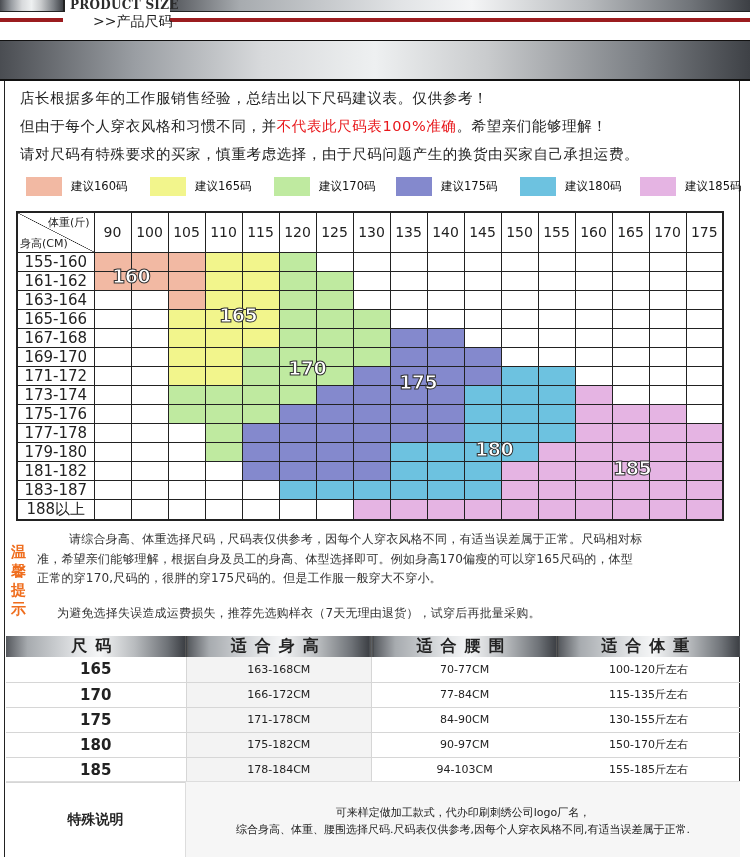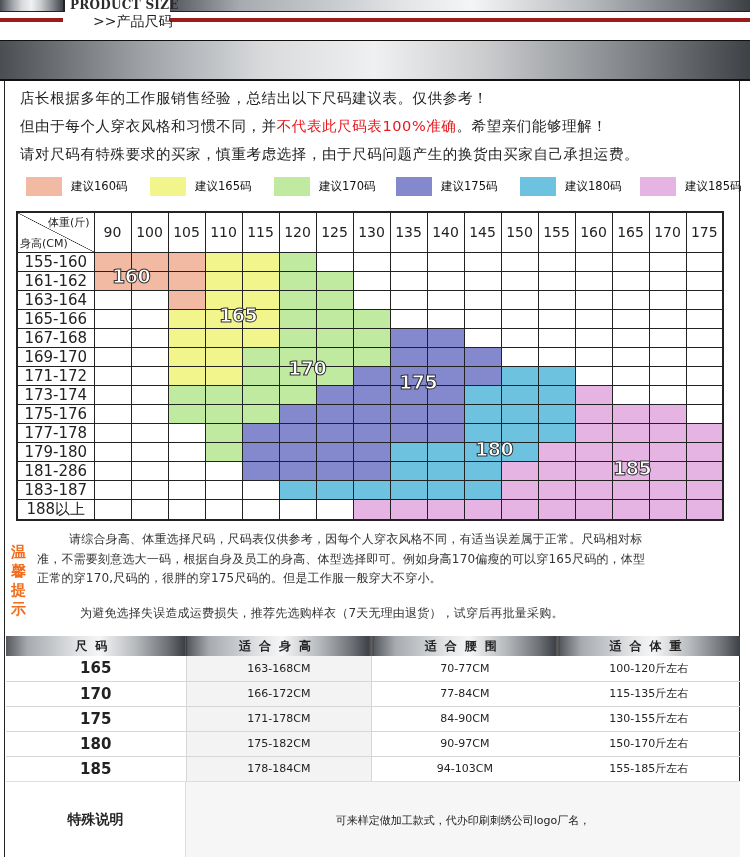--- a/index.html
+++ b/index.html
@@ -27,21 +27,21 @@
   #grid th.wh { font-size: 14px; height: 40px; width: 37px; }
   #grid th.corner { width: 77px; height: 40px; position: relative; font-size: 11px; background: linear-gradient(to top right, transparent calc(50% - 0.6px), #222 50%, transparent calc(50% + 0.6px)); }
   #grid th.corner .tw { position: absolute; right: 4px; top: 2px; }
   #grid th.corner .hh { position: absolute; left: 2px; bottom: 1px; }
   #grid td.hl { font-size: 15px; height: 19px; }
   #grid td.c { height: 19px; width: 37px; }
   .big { position: absolute; font-size: 19px; color: #fff; -webkit-text-stroke: 1px #333; font-weight: bold; letter-spacing: -0.5px; pointer-events: none; }
   #tips-side { position: absolute; left: 11px; top: 543px; width: 16px; color: #ef6d1d; font-weight: bold; font-size: 15px; line-height: 19px; }
   .tip { position: absolute; font-size: 12px; color: #333; white-space: nowrap; letter-spacing: 0.2px; }
   #spec { position: absolute; left: 6px; top: 636px; width: 734px; border-collapse: collapse; }
-  #spec th { height: 20px; font-size: 12px; font-weight: bold; color: #222; letter-spacing: 8px; border-left: 3px double #555; font-family: Liberation Mono, monospace; }
+  #spec th { height: 20px; font-size: 16px; font-weight: bold; color: #222; letter-spacing: 8px; border-left: 3px double #555; font-family: Liberation Mono, monospace; }
   #spec th:first-child { border-left: none; }
   #spec td { height: 25px; border-bottom: 1px solid #d6d6d6; text-align: center; font-size: 11px; color: #222; }
   #spec td.sz { font-size: 15px; font-weight: bold; width: 180px; }
   #spec td.g { background: #f3f3f3; border-left: 1px solid #d6d6d6; border-right: 1px solid #d6d6d6; }
   #special { position: absolute; left: 6px; top: 781px; width: 734px; height: 76px; display: flex; border-top: 1px solid #ddd; }
   #special .lbl { width: 180px; display: flex; align-items: center; justify-content: center; font-size: 14px; font-weight: bold; color: #222; border-right: 1px solid #ddd; }
   #special .body { flex: 1; background: #f6f6f6; display: flex; flex-direction: column; align-items: center; justify-content: center; gap: 2px; font-size: 11px; color: #222; padding-top: 2px; }
 </style>
 </head>
 <body>
@@ -332,21 +332,21 @@
         <td class="c" style="background: rgb(109, 194, 224);"></td>
         <td class="c" style="background: rgb(109, 194, 224);"></td>
         <td class="c" style="background: rgb(109, 194, 224);"></td>
         <td class="c" style="background: rgb(229, 180, 227);"></td>
         <td class="c" style="background: rgb(229, 180, 227);"></td>
         <td class="c" style="background: rgb(229, 180, 227);"></td>
         <td class="c" style="background: rgb(229, 180, 227);"></td>
         <td class="c" style="background: rgb(229, 180, 227);"></td>
       </tr>
       <tr>
-        <td class="hl">181-286</td>
+        <td class="hl">181-182</td>
         <td class="c"></td>
         <td class="c"></td>
         <td class="c"></td>
         <td class="c"></td>
         <td class="c" style="background: rgb(132, 137, 205);"></td>
         <td class="c" style="background: rgb(132, 137, 205);"></td>
         <td class="c" style="background: rgb(132, 137, 205);"></td>
         <td class="c" style="background: rgb(132, 137, 205);"></td>
         <td class="c" style="background: rgb(109, 194, 224);"></td>
         <td class="c" style="background: rgb(109, 194, 224);"></td>
@@ -409,23 +409,23 @@
     <div class="big" style="left: 613px; top: 457px;">185</div>
   </div>
 
 <div id="tips-side">
     <div>温</div>
     <div>馨</div>
     <div>提</div>
     <div>示</div>
   </div>
 <div class="tip" style="left:69px; top:531px;">请综合身高、体重选择尺码，尺码表仅供参考，因每个人穿衣风格不同，有适当误差属于正常。尺码相对标</div>
-<div class="tip" style="left:37px; top:551px;">准，不需要刻意选大一码，根据自身及员工的身高、体型选择即可。例如身高170偏瘦的可以穿165尺码的，体型</div>
+<div class="tip" style="left:37px; top:551px;">准，希望亲们能够理解，根据自身及员工的身高、体型选择即可。例如身高170偏瘦的可以穿165尺码的，体型</div>
 <div class="tip" style="left:37px; top:570px;">正常的穿170,尺码的，很胖的穿175尺码的。但是工作服一般穿大不穿小。</div>
-<div class="tip" style="left:80px; top:605px;">为避免选择失误造成运费损失，推荐先选购样衣（7天无理由退货），试穿后再批量采购。</div>
+<div class="tip" style="left:57px; top:605px;">为避免选择失误造成运费损失，推荐先选购样衣（7天无理由退货），试穿后再批量采购。</div>
 
 <table id="spec">
   <thead>
     <tr>
       <th class="metal2">尺码</th>
       <th class="metal2">适合身高</th>
       <th class="metal2">适合腰围</th>
       <th class="metal2">适合体重</th>
     </tr>
   </thead>
@@ -460,14 +460,15 @@
         <td>94-103CM</td>
         <td>155-185斤左右</td>
       </tr>
     </tbody>
 </table>
 
 <div id="special">
   <div class="lbl">特殊说明</div>
   <div class="body">
     <div>可来样定做加工款式，代办印刷刺绣公司logo厂名，</div>
+    <div>综合身高、体重、腰围选择尺码.尺码表仅供参考,因每个人穿衣风格不同,有适当误差属于正常.</div>
   </div>
 </div>
 
 </body></html>

